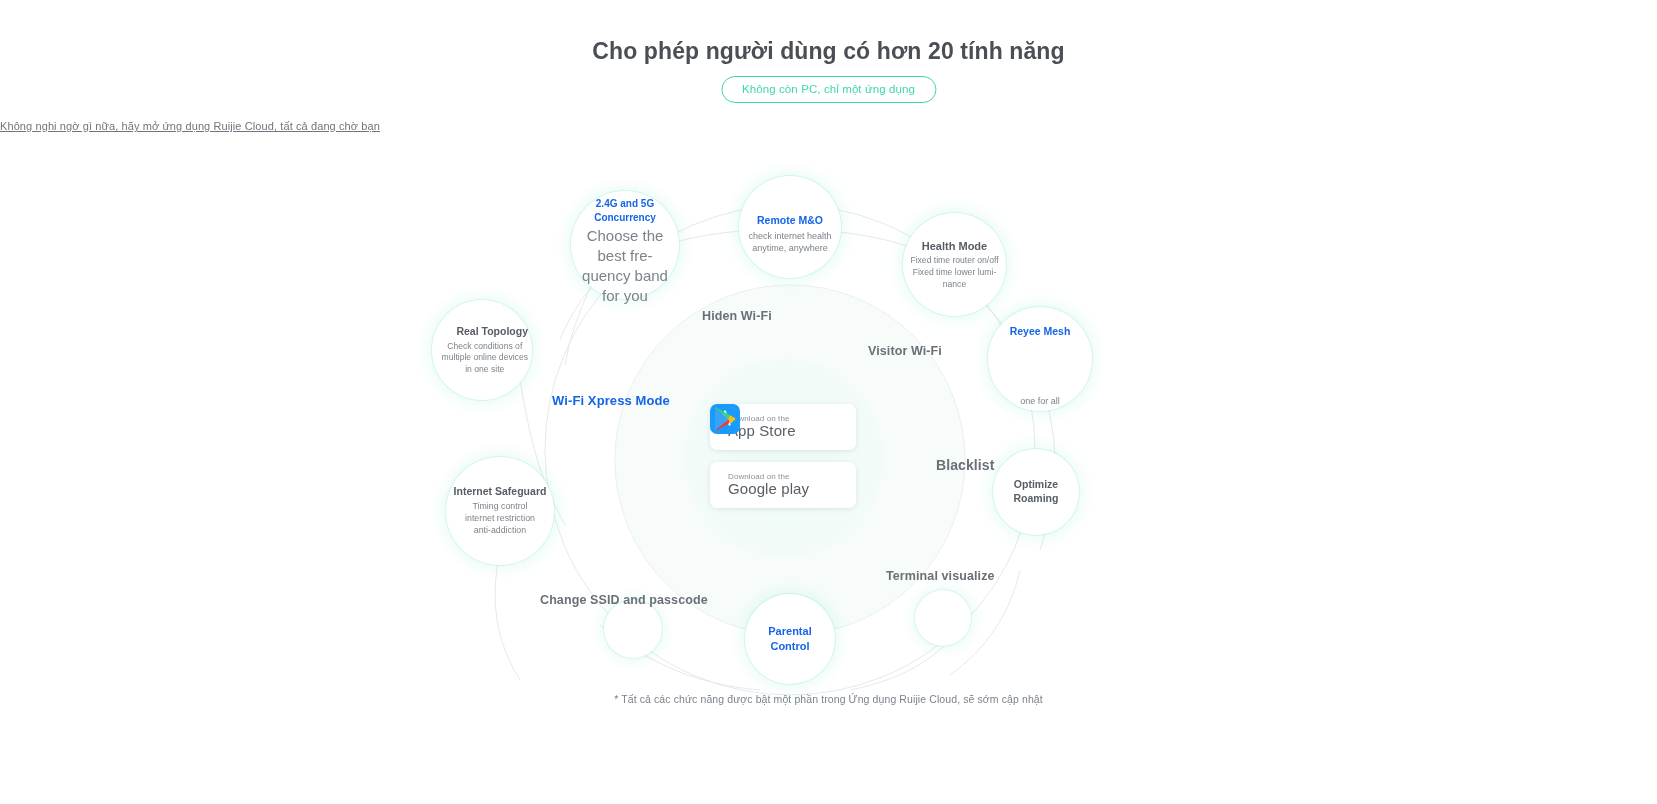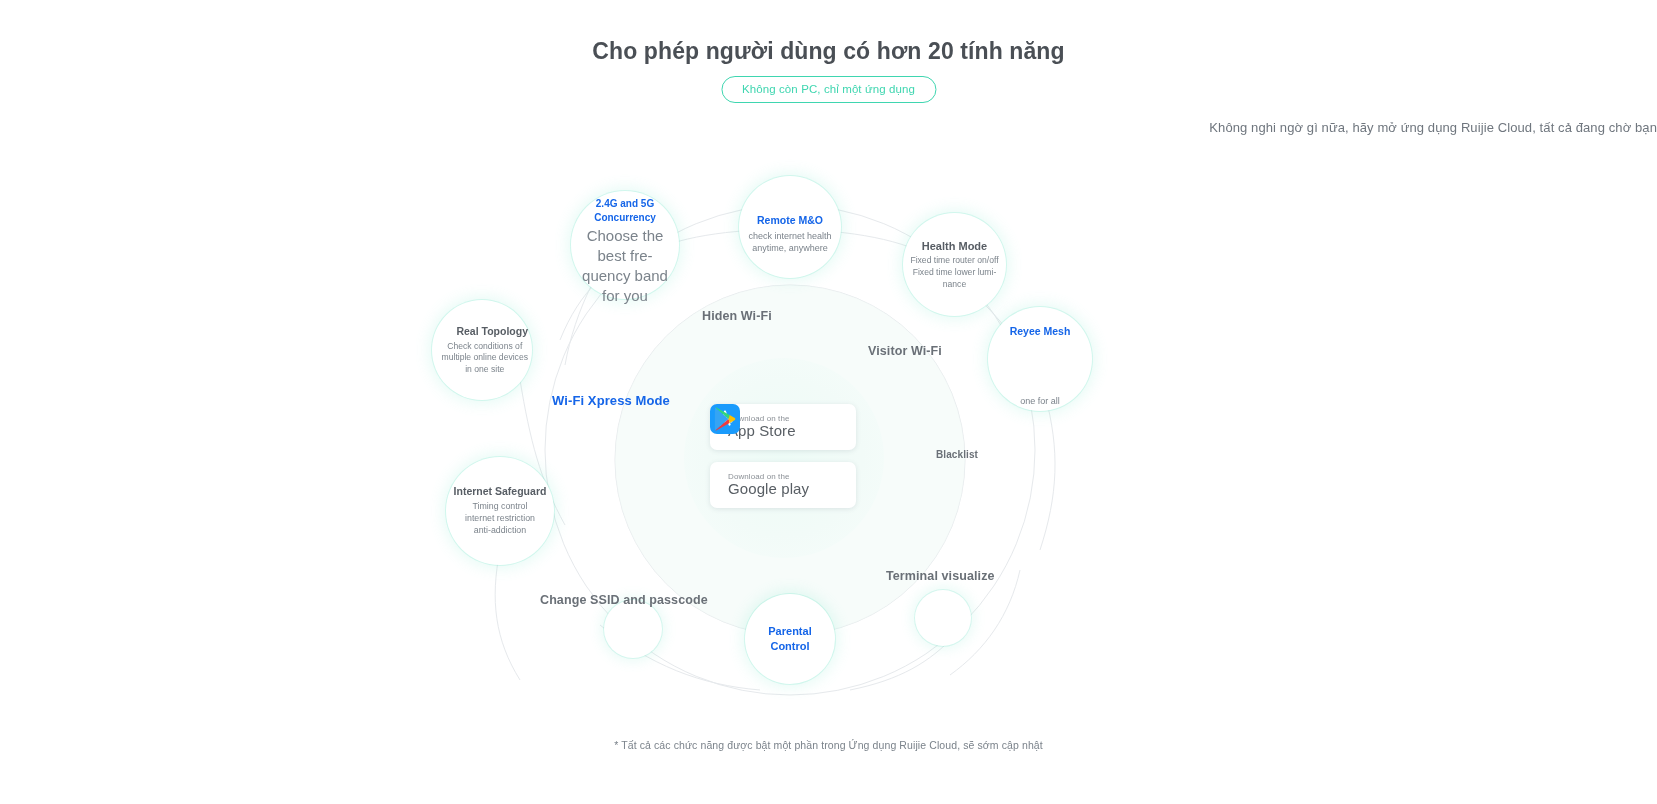--- a/index.html
+++ b/index.html
@@ -43,30 +43,31 @@
     color: #3fd6b0;
     background: #ffffff;
     white-space: nowrap;
     letter-spacing: .1px;
   }
 
   .subtitle {
     position: absolute;
     left: 0; right: 0;
     top: 120px;
-    text-align: right;
-    font-size: 13px;
+    text-align: left;
+    font-size: 11px;
     color: #6f767e;
     letter-spacing: .1px;
+    text-decoration: underline;
   }
 
   .footnote {
     position: absolute;
     left: 0; right: 0;
-    top: 739px;
+    top: 693px;
     text-align: center;
     font-size: 10.5px;
     color: #7b838b;
     letter-spacing: .1px;
   }
 
   
   #diagram {
     position: absolute;
     left: 0;
@@ -256,37 +257,42 @@
       <div class="b-desc" style="font-size:9px; white-space:pre-line;">one for all</div>
     </div>
 
     <div class="bubble t-gray" style="left:446px; top:307px; width:108px; height:108px; font-size:9px;">
       <div class="b-title" style="font-size:10.5px;">Internet Safeguard</div>
       <div class="b-desc" style="font-size:8.8px; white-space:pre-line;">Timing control
 internet restriction
 anti-addiction</div>
     </div>
 
+    <div class="bubble t-gray" style="left:993px; top:299px; width:86px; height:86px; font-size:9px;">
+      <div class="b-title" style="font-size:10.5px; white-space:pre-line; margin:0;">Optimize
+Roaming</div>
+      <div class="b-desc" style="font-size:9px;"></div>
+    </div>
 
     <div class="bubble t-blue" style="left:745px; top:444px; width:90px; height:90px; font-size:9px;">
       <div class="b-title" style="font-size:11px; white-space:pre-line; margin:0;">Parental
 Control</div>
       <div class="b-desc" style="font-size:9px;"></div>
     </div>
 
     <div class="ghost" style="left:604px; top:450px; width:58px; height:58px;"></div>
     <div class="ghost" style="left:915px; top:440px; width:56px; height:56px;"></div>
 
     <div class="flat-label" style="left:702px; top:159px; font-size:12.5px;">Hiden Wi-Fi</div>
 
     <div class="flat-label" style="left:868px; top:194px; font-size:12.5px;">Visitor Wi-Fi</div>
 
     <div class="flat-label blue" style="left:552px; top:243px; font-size:13px;">Wi-Fi Xpress Mode</div>
 
-    <div class="flat-label" style="left:936px; top:299px; font-size:10px;">Blacklist</div>
+    <div class="flat-label" style="left:936px; top:307px; font-size:14px;">Blacklist</div>
 
     <div class="flat-label" style="left:886px; top:419px; font-size:12.5px;">Terminal visualize</div>
 
     <div class="flat-label" style="left:540px; top:443px; font-size:12.5px;">Change SSID and passcode</div>
 
   </div>
 
   <div class="footnote">* Tất cả các chức năng được bật một phần trong Ứng dụng Ruijie Cloud, sẽ sớm cập nhật</div>
 
 </div>

